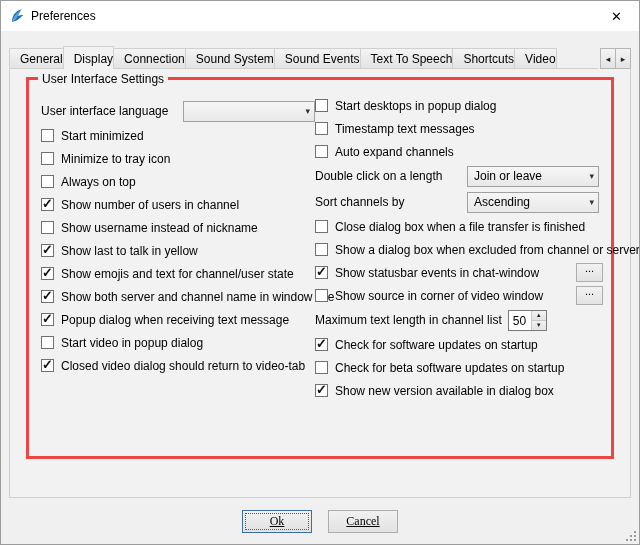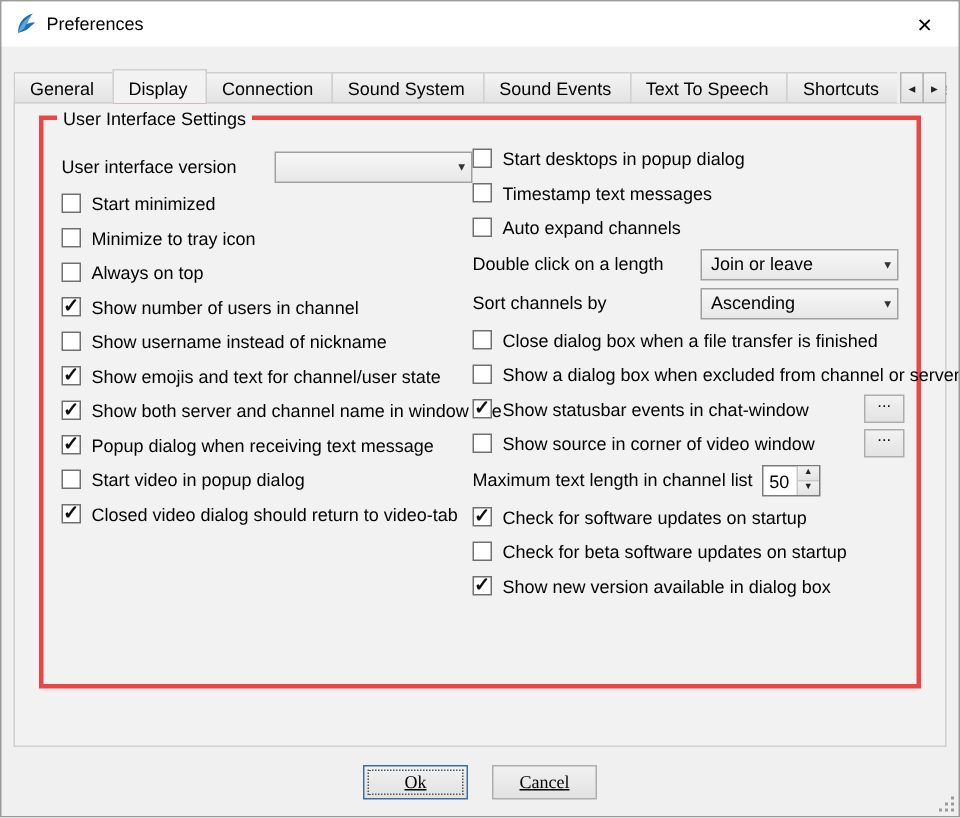--- a/index.html
+++ b/index.html
@@ -25,21 +25,21 @@
     margin-left: auto; width: 45px; height: 30px;
     display: flex; align-items: center; justify-content: center;
     font-size: 13px; color: #000; cursor: default;
   }
   
   .tabbar {
     position: absolute; left: 8px; right: 8px; top: 44px; height: 24px;
     display: flex; align-items: flex-end; overflow: hidden; z-index: 2;
   }
   .tab {
-    height: 21px; padding: 3px 12px 0 10px;
+    height: 21px; padding: 3px 0 0 10px;
     border: 1px solid #d0d0d0; margin-right: -1px;
     background: linear-gradient(#f4f4f4, #e3e3e3);
     white-space: nowrap; position: relative;
   }
   .tab.active {
     height: 24px; padding-top: 5px;
     background: #f2f2f2; border-bottom: 1px solid #be185d;
     margin-bottom: -1px; z-index: 3;
   }
   .tab-scroll {
@@ -167,21 +167,21 @@
     </div>
   </div>
 
   <div class="tab-panel">
     <div class="groupbox">
       <span class="group-title">User Interface Settings</span>
 
       <div class="col-left">
 
         <div class="row tall">
-          <span class="lbl">User interface version</span>
+          <span class="lbl">User interface language</span>
           <div class="combo lang-combo">
             <span></span>
             <span class="combo-arrow">▾</span>
           </div>
         </div>
 
         <div class="row">
           <span class="cb" data-checked="false"></span>
           <span class="lbl">Start minimized</span>
         </div>
@@ -193,20 +193,24 @@
           <span class="cb" data-checked="false"></span>
           <span class="lbl">Always on top</span>
         </div>
         <div class="row">
           <span class="cb" data-checked="true"></span>
           <span class="lbl">Show number of users in channel</span>
         </div>
         <div class="row">
           <span class="cb" data-checked="false"></span>
           <span class="lbl">Show username instead of nickname</span>
+        </div>
+        <div class="row">
+          <span class="cb" data-checked="true"></span>
+          <span class="lbl">Show last to talk in yellow</span>
         </div>
         <div class="row">
           <span class="cb" data-checked="true"></span>
           <span class="lbl">Show emojis and text for channel/user state</span>
         </div>
         <div class="row">
           <span class="cb" data-checked="true"></span>
           <span class="lbl">Show both server and channel name in window title</span>
         </div>
         <div class="row">

